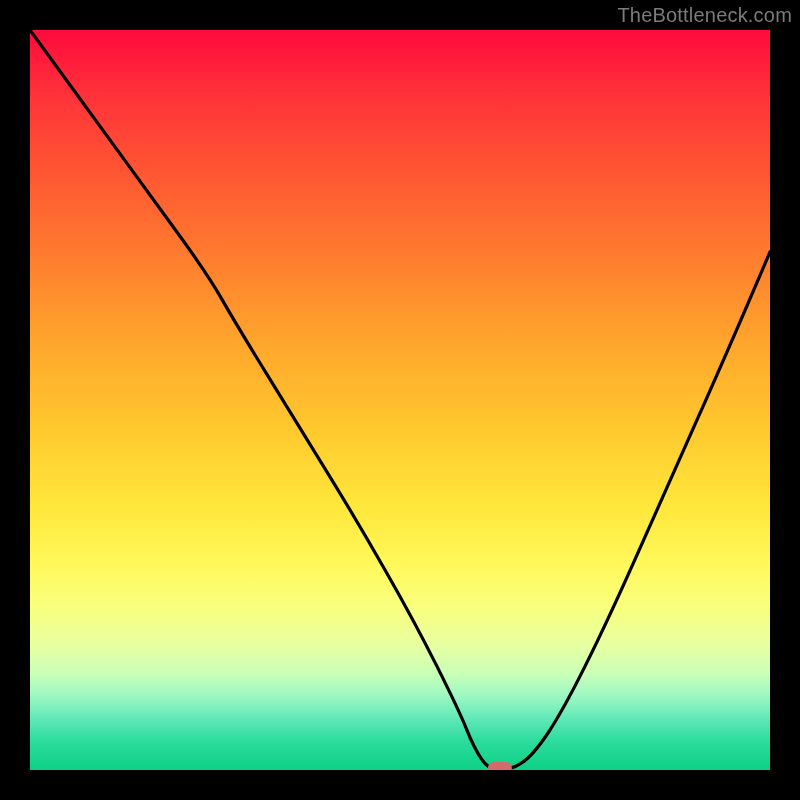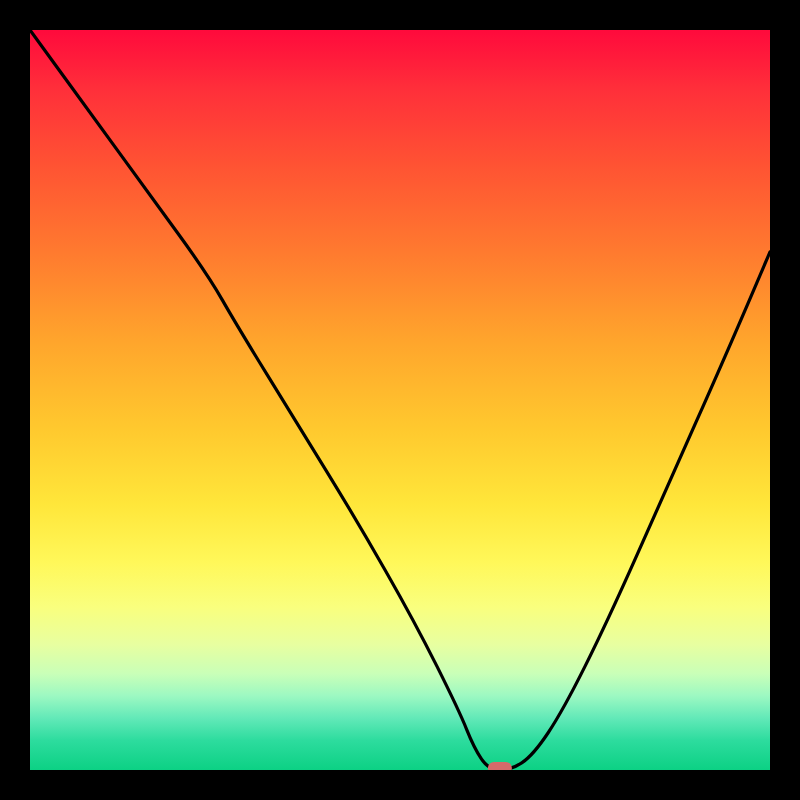--- a/index.html
+++ b/index.html
@@ -55,20 +55,21 @@
     left: 0;
     top: 0;
     width: 740px;
     height: 740px;
   }
 </style>
 </head>
 <body>
 
 <div class="frame">
+  <div class="watermark">TheBottleneck.com</div>
 
   <div class="plot-area">
     <svg class="overlay" viewBox="0 0 740 740" preserveAspectRatio="none">
       <path id="curve-path" fill="none" stroke="#000" stroke-width="3.2" stroke-linejoin="round" stroke-linecap="round" d="M 0.0 0.0 Q 0.0 0.0 29.6 40.7 Q 59.2 81.4 88.8 122.1 Q 118.4 162.8 148.0 203.5 Q 177.6 244.2 192.4 270.1 Q 207.2 296.0 236.8 344.1 Q 266.4 392.2 296.0 440.3 Q 325.6 488.4 355.2 540.2 Q 384.8 592.0 407.0 636.4 Q 429.2 680.8 436.6 699.3 Q 444.0 717.8 451.4 728.9 Q 458.8 740.0 469.9 740.0 Q 481.0 740.0 492.1 732.6 Q 503.2 725.2 518.0 703.0 Q 532.8 680.8 555.0 636.4 Q 577.2 592.0 606.8 525.4 Q 636.4 458.8 666.0 392.2 Q 695.6 325.6 717.8 273.8 T 740.0 222.0"></path>
       <rect id="marker-rect" rx="6" ry="6" width="24" height="12" fill="#d46a6a" x="457.9" y="732.0"></rect>
     </svg>
   </div>
 </div>
 
 </body></html>

